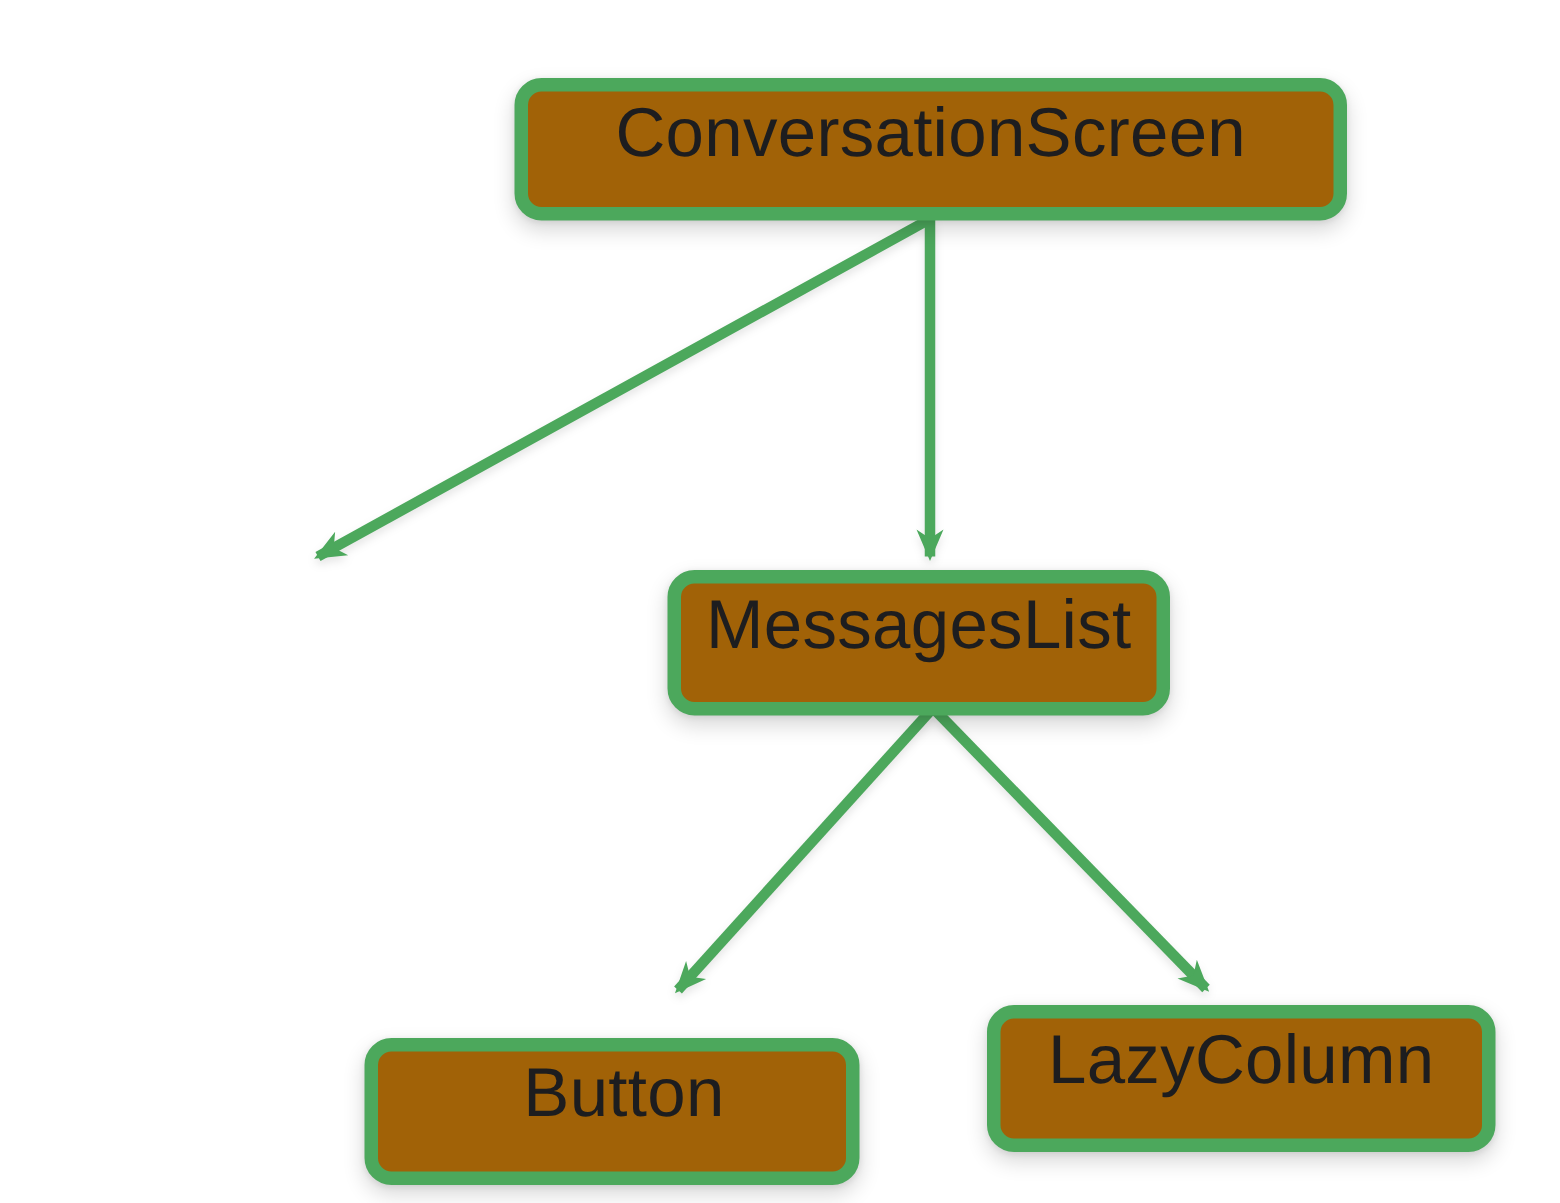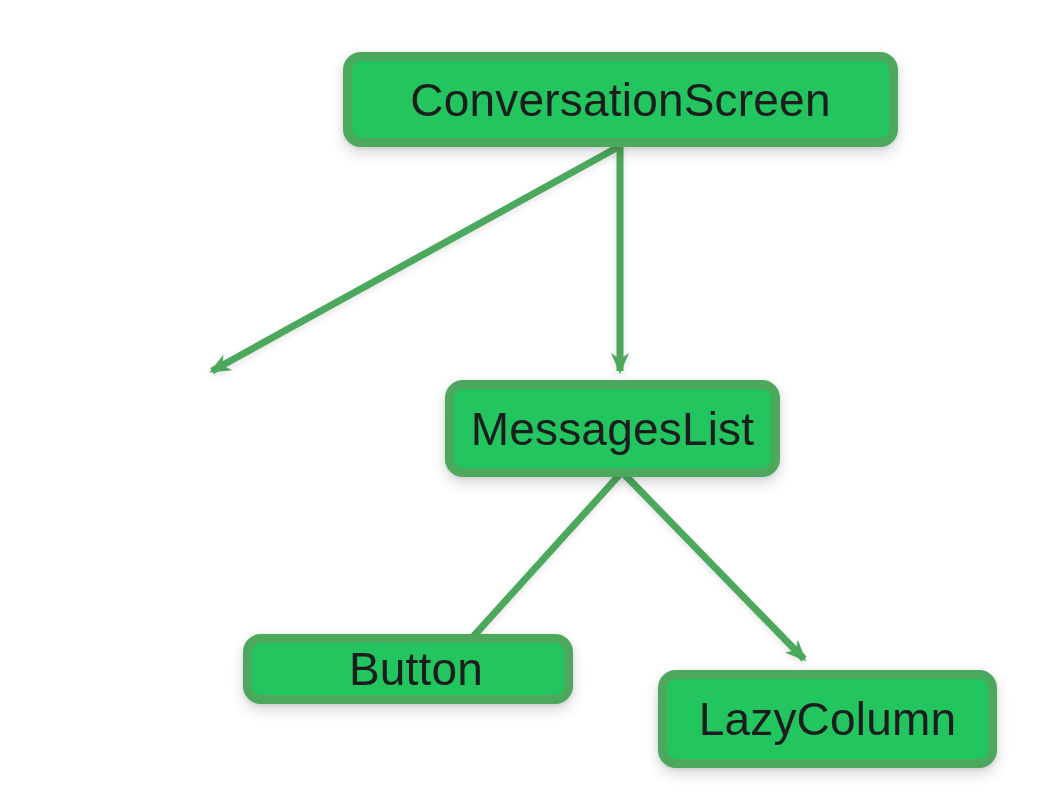--- a/index.html
+++ b/index.html
@@ -16,35 +16,35 @@
   .edges {
     position: absolute;
     left: 0; top: 0;
     width: 1040px; height: 802px;
     filter: drop-shadow(0 3px 3px rgba(0,0,0,0.10));
   }
   .edges line { stroke: var(--accent); stroke-width: 7; }
   .node {
     position: absolute;
     display: flex;
-    align-items: center;
+    align-items: flex-start;
     justify-content: center;
-    background: #22c55e;
+    background: #a16207;
     border: 9px solid var(--accent);
     border-radius: 18px;
     box-shadow: 0 6px 14px rgba(0,0,0,0.16), 0 1px 4px rgba(0,0,0,0.08);
     color: #1d1d1f;
     font-size: 46px;
     letter-spacing: 0.2px;
     white-space: nowrap;
   }
   .node-conversation-screen { left: 343px; top: 52px;  width: 555px; height: 95px; }
   .node-user-input          { left: 52px;  top: 378px; width: 326px; height: 97px; }
   .node-messages-list       { left: 445px; top: 380px; width: 335px; height: 97px; }
-  .node-button              { left: 243px; top: 634px; width: 330px; height: 70px; padding-left: 16px; }
+  .node-button              { left: 243px; top: 692px; width: 330px; height: 98px; padding-left: 16px; }
   .node-lazy-column         { left: 658px; top: 670px; width: 339px; height: 98px; }
 </style>
 </head>
 <body>
 
 <div class="canvas">
 
   <svg class="edges" viewBox="0 0 1040 802" xmlns="http://www.w3.org/2000/svg" aria-hidden="true">
     <defs>
       <marker id="arrowhead" markerUnits="userSpaceOnUse" markerWidth="26" markerHeight="26" refX="20" refY="12" orient="auto">

